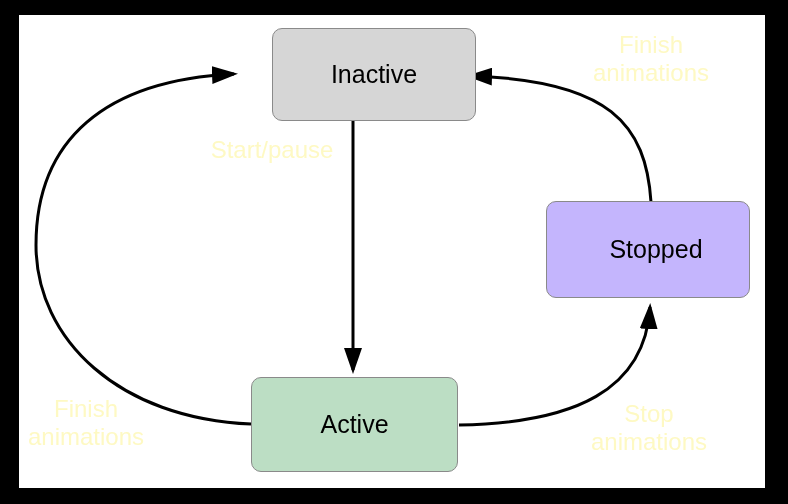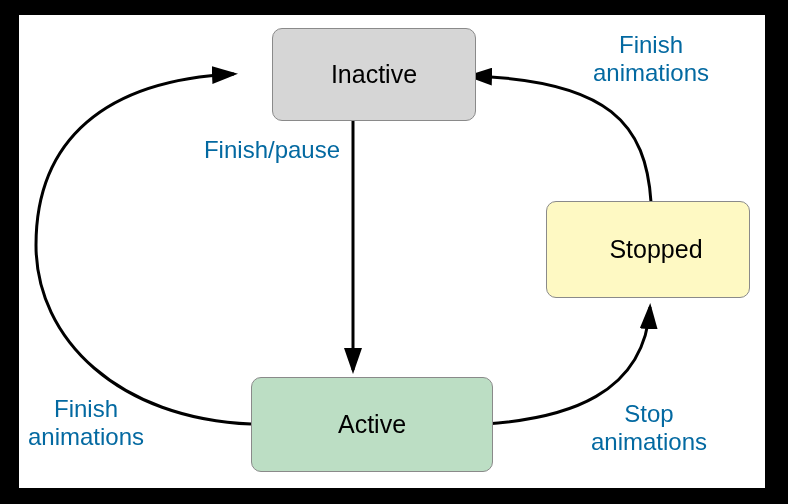--- a/index.html
+++ b/index.html
@@ -39,28 +39,28 @@
     align-items: center;
     justify-content: center;
   }
   .node span {
     font-size: 25px;
     color: #000;
     white-space: nowrap;
   }
   .node-inactive { left: 252px; top: 28px;  width: 204px; height: 93px; margin-left: 20px; }
   .node-stopped  { left: 546px; top: 201px; width: 204px; height: 97px; }
-  .node-active   { left: 251px; top: 377px; width: 242px; height: 95px; justify-content: center; }
+  .node-active   { left: 251px; top: 377px; width: 207px; height: 95px; justify-content: center; }
   .edge-label {
     position: absolute;
     transform: translateX(-50%);
     text-align: center;
     font-size: 24px;
     line-height: 28px;
-    color: #0369a1;
+    color: #fef9c3;
     white-space: nowrap;
   }
   .edge-label span { display: block; }
   .lbl-start-pause { left: 272px; top: 136px; }
   .lbl-finish-top  { left: 651px; top: 31px; }
   .lbl-stop        { left: 649px; top: 400px; }
   .lbl-finish-left { left: 86px;  top: 395px; }
 </style>
 </head>
 <body>
@@ -79,30 +79,30 @@
       <path class="edge" marker-end="url(#arrow)" d="M 459 425 C 575 423 645 390 650 307"></path>
       <path class="edge" marker-end="url(#arrow)" d="M 651 202 C 646 125 610 80 470 76"></path>
       <path class="edge" marker-end="url(#arrow)" d="M 251 424 C 120 419 36 340 36 245 C 36 140 105 80 234 74"></path>
     </g>
   </svg>
 
   <div class="node node-inactive" style="background-color: rgb(214, 214, 214); border-color: rgb(138, 138, 138);">
     <span>Inactive</span>
   </div>
 
-  <div class="node node-stopped" style="background-color: #fef9c3; border-color: rgb(138, 138, 138); padding-left: 16px;">
+  <div class="node node-stopped" style="background-color: #c4b5fd; border-color: rgb(138, 138, 138); padding-left: 16px;">
     <span>Stopped</span>
   </div>
 
   <div class="node node-active" style="background-color: rgb(188, 222, 196); border-color: rgb(138, 138, 138);">
     <span>Active</span>
   </div>
 
   <div class="edge-label lbl-start-pause">
-    <span>Finish/pause</span>
+    <span>Start/pause</span>
   </div>
 
   <div class="edge-label lbl-finish-top">
     <span>Finish</span>
     <span>animations</span>
   </div>
 
   <div class="edge-label lbl-stop">
     <span>Stop</span>
     <span>animations</span>

